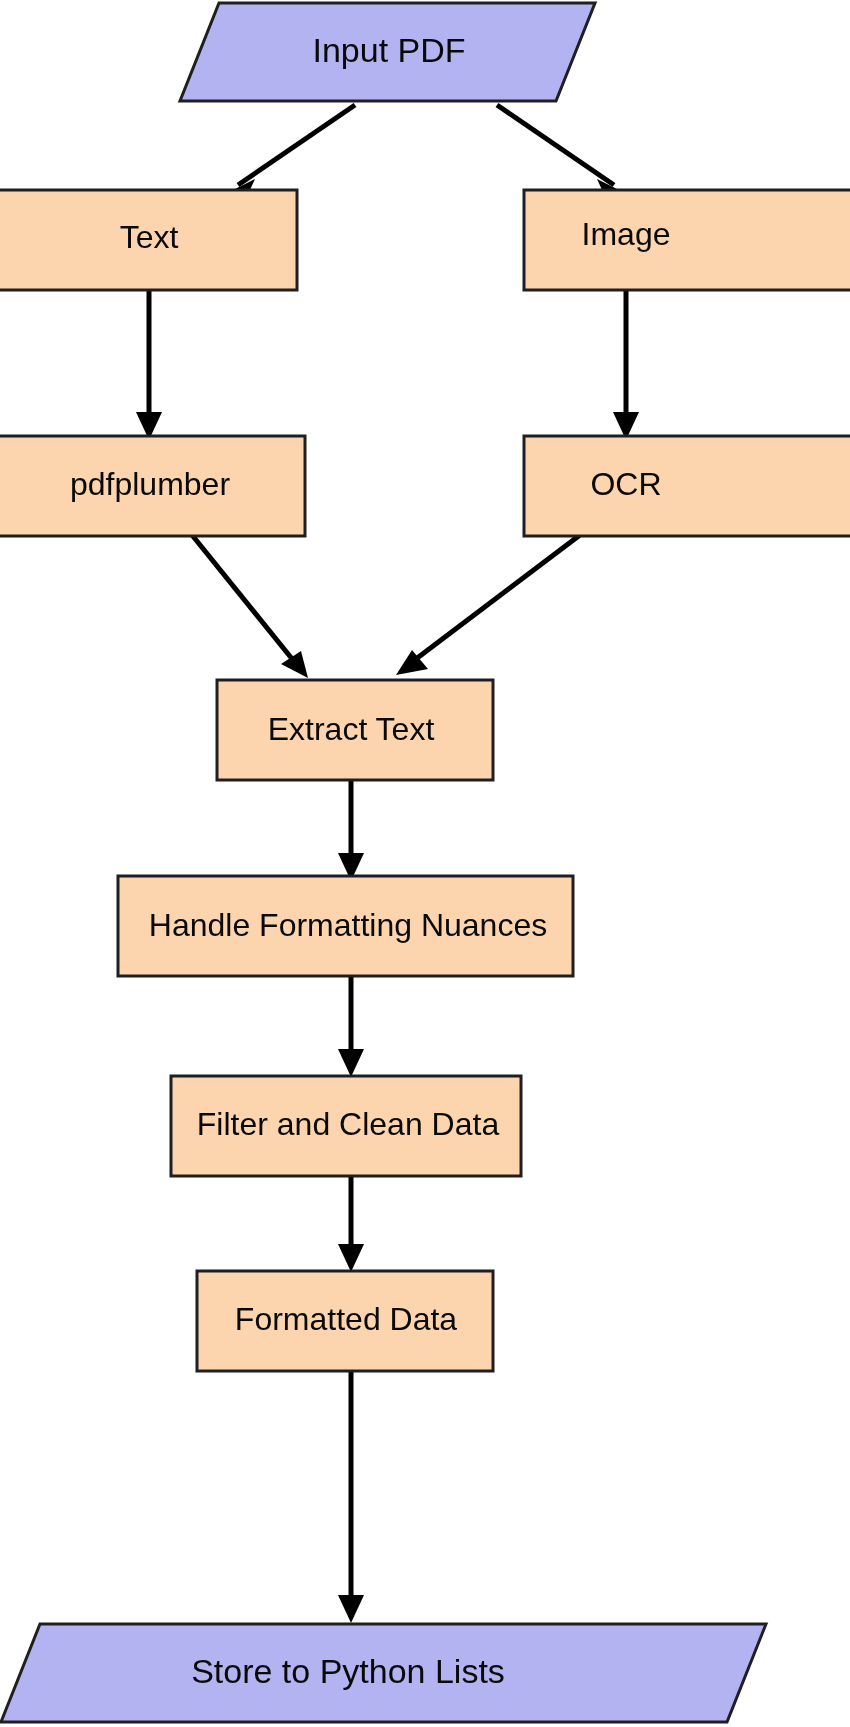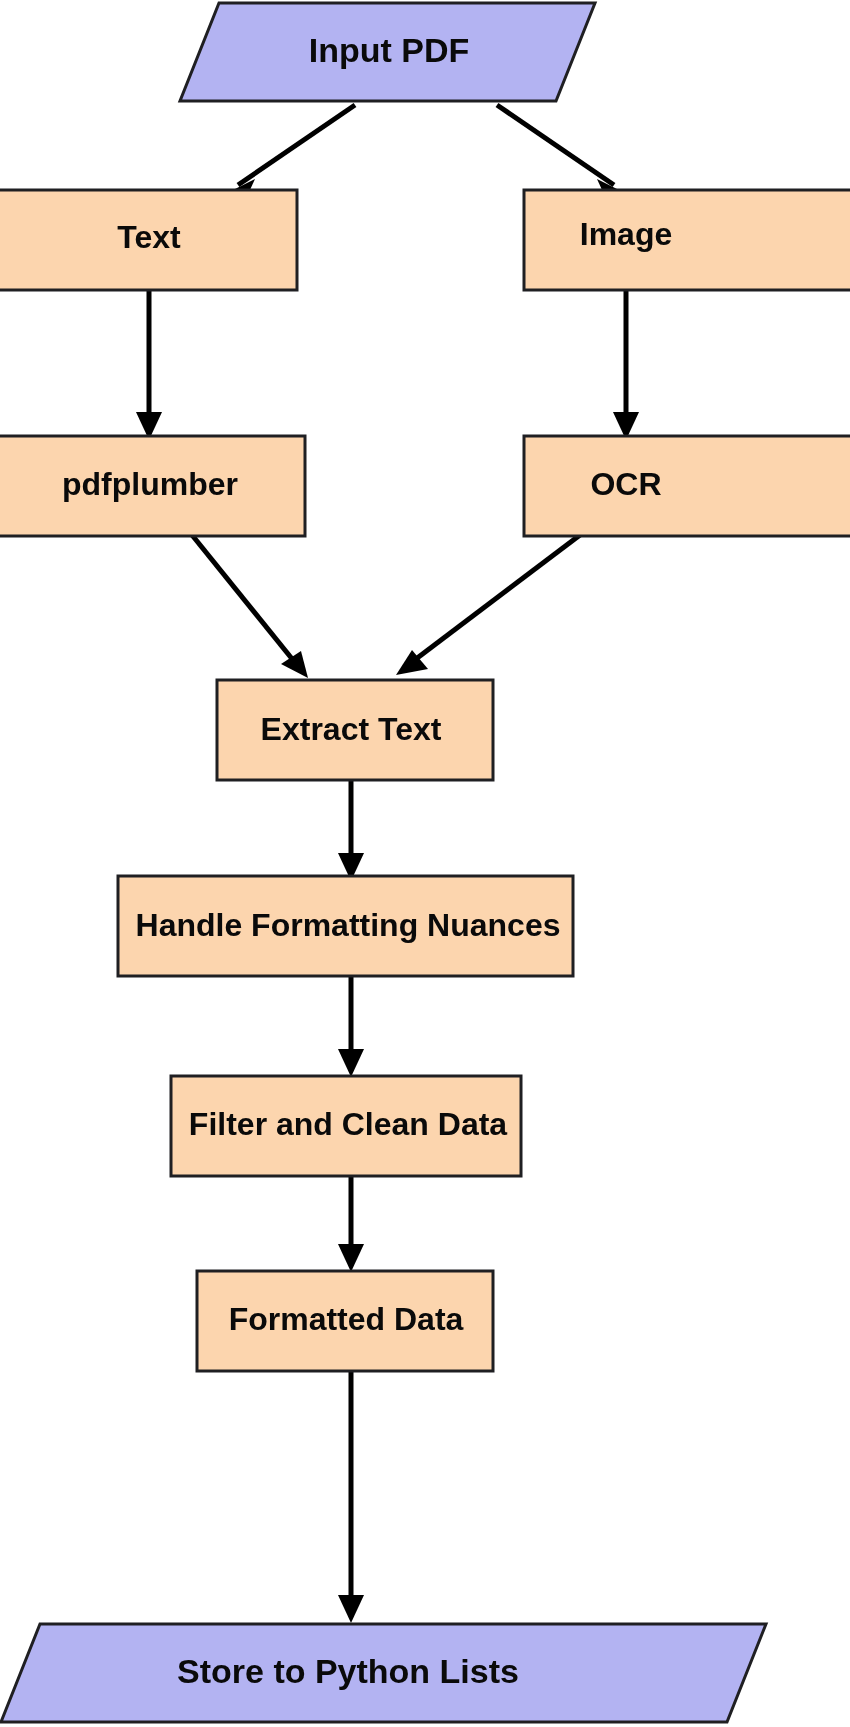--- a/index.html
+++ b/index.html
@@ -11,21 +11,20 @@
     width: 850px;
     height: 1727px;
     font-family: "Liberation Sans", sans-serif;
     overflow: hidden;
   }
   #flowchart-root {
     position: relative;
     width: 850px;
     height: 1727px;
     background: #ffffff;
-    font-weight: bold;
   }
   svg.canvas {
     display: block;
     width: 850px;
     height: 1727px;
   }
   .node-shape {
     stroke: #1f1f22;
     stroke-width: 3;
   }

